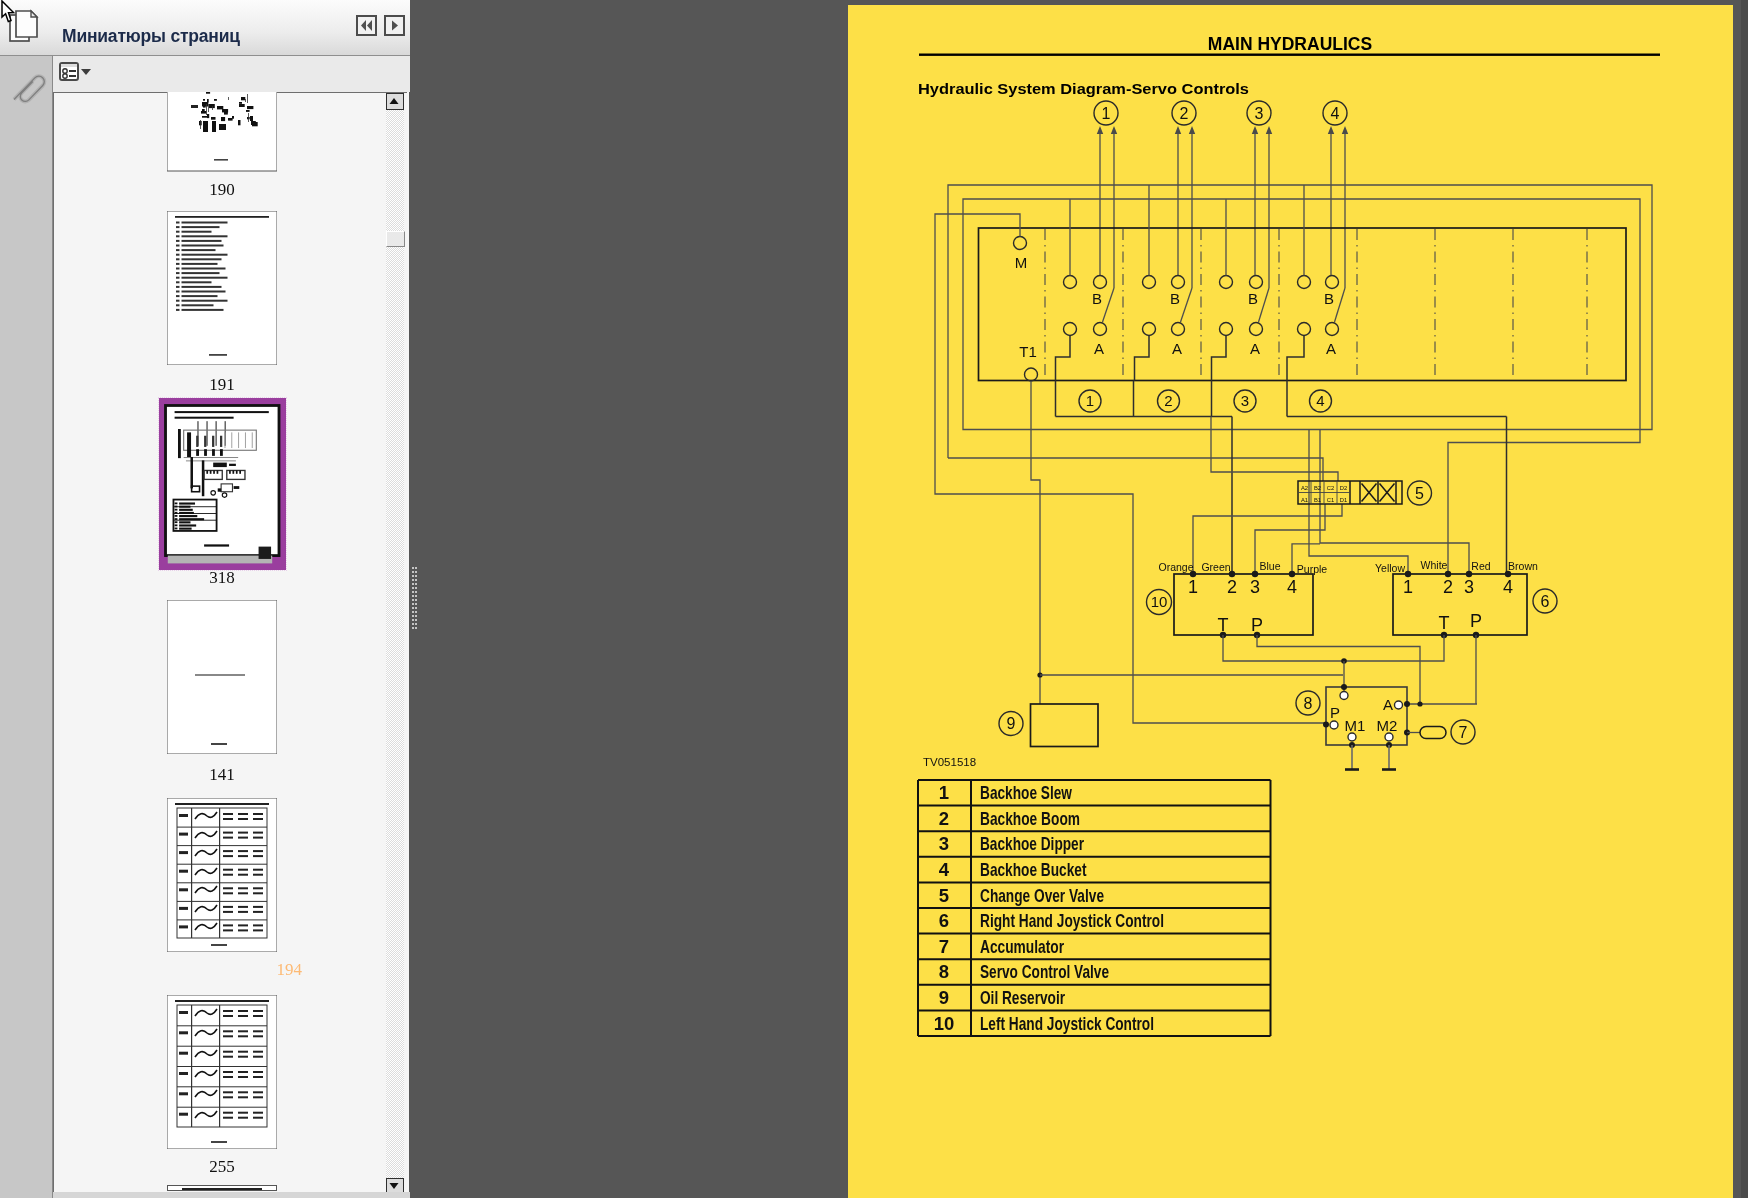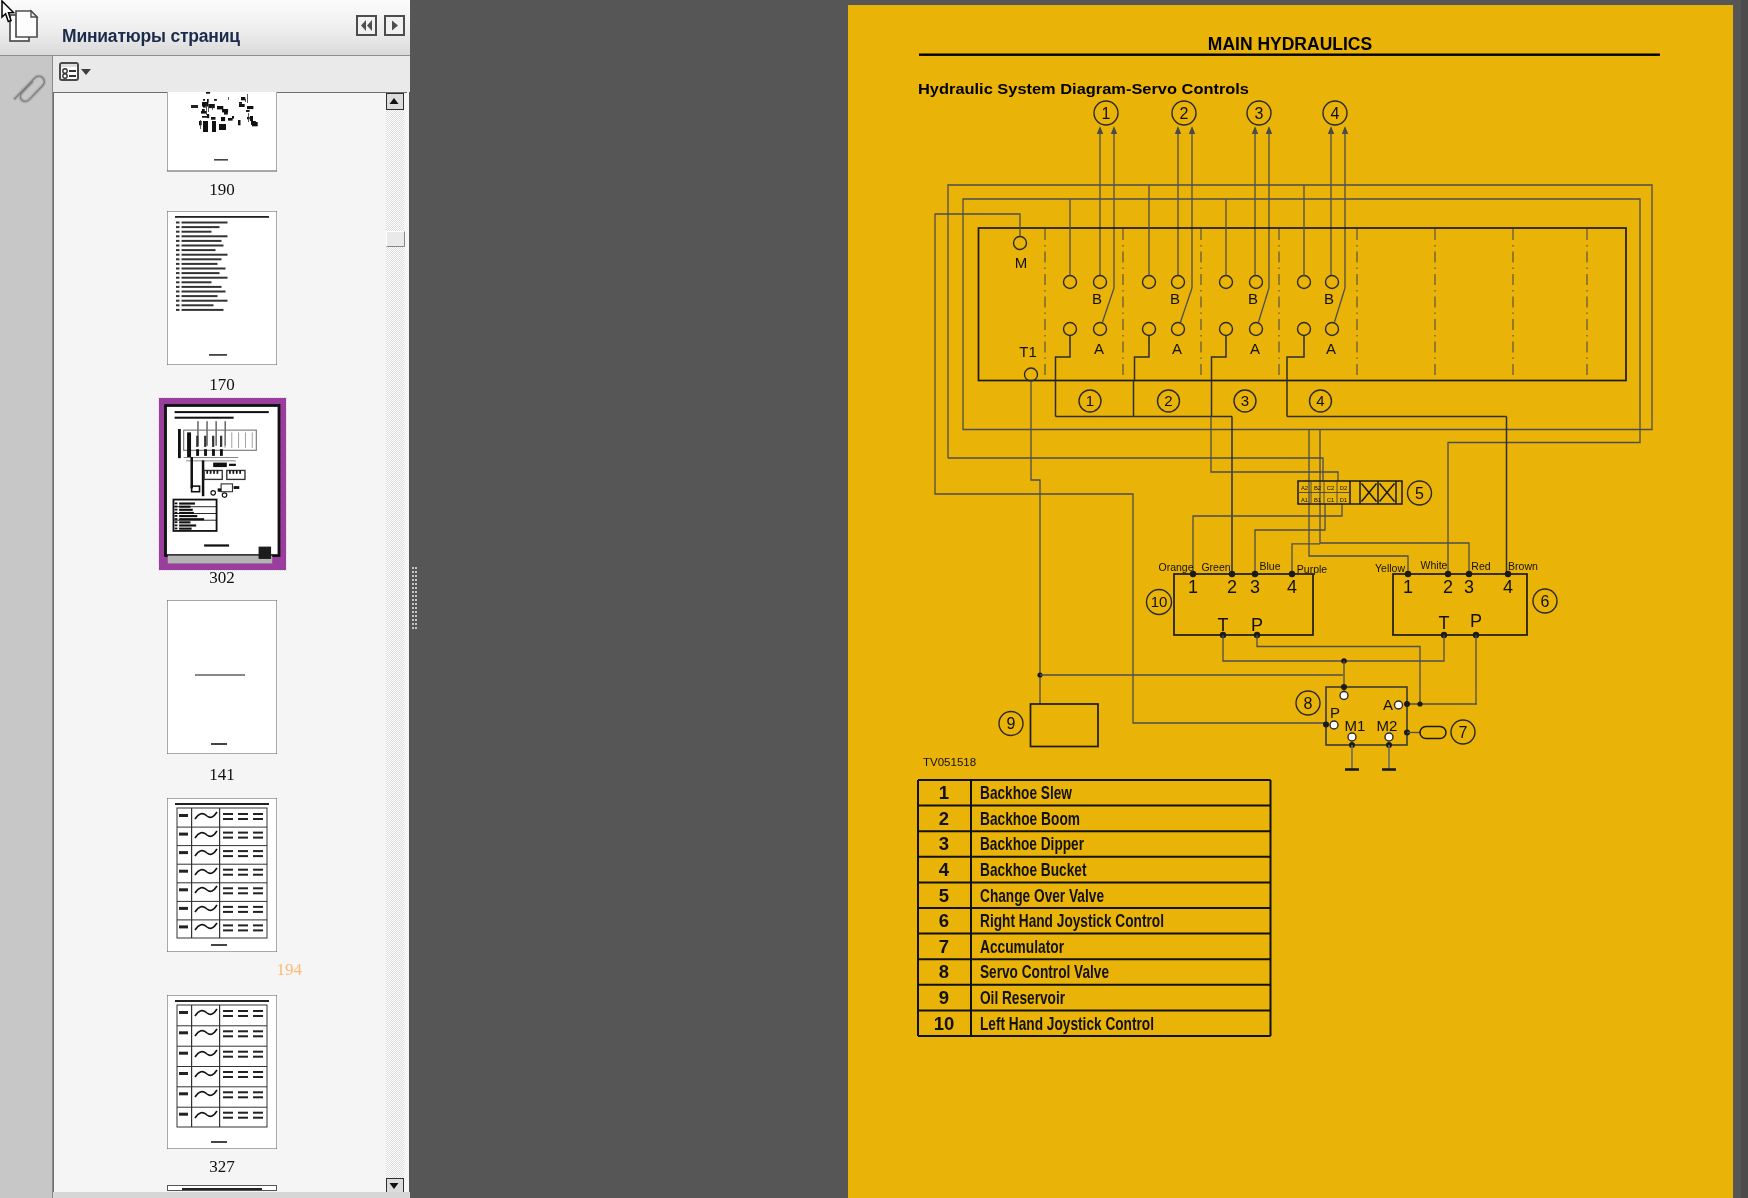--- a/index.html
+++ b/index.html
@@ -21,21 +21,21 @@
   .lbl { fill:#111; }
 </style></head>
 <body>
 
 <div class="abs" style="left:409px;top:0;width:1339px;height:1198px;background:#565656;"></div>
 <div class="abs" style="left:1741px;top:0;width:7px;height:1198px;background:#4b4b4b;"></div>
 <div class="abs" style="left:404px;top:0;width:1px;height:1198px;background:#4f4f4f;"></div>
 <div class="abs" style="left:405px;top:0;width:4px;height:1198px;background:#f6f6f6;"></div>
 <div class="abs" style="left:411.5px;top:567px;width:2px;height:63px;background:repeating-linear-gradient(#c4c4c4 0 2px, rgba(0,0,0,0) 2px 4px);"></div>
 <div class="abs" style="left:414.5px;top:567px;width:2px;height:63px;background:repeating-linear-gradient(#c4c4c4 0 2px, rgba(0,0,0,0) 2px 4px);"></div>
-<div class="abs" style="left:848px;top:5px;width:885px;height:1193px;background:#eab308;">
+<div class="abs" style="left:848px;top:5px;width:885px;height:1193px;background:#fde047;">
   <svg width="885" height="1193" viewBox="0 0 885 1193">
     <text x="442" y="45" font-size="17.5" font-weight="bold" text-anchor="middle" fill="#000" font-family="Liberation Sans, sans-serif">MAIN HYDRAULICS</text>
     <rect x="71" y="48.5" width="741" height="2.4" fill="#000"></rect>
     <text x="70" y="88.5" font-size="15" font-weight="bold" text-anchor="start" fill="#000" font-family="Liberation Sans, sans-serif" textLength="331" lengthAdjust="spacingAndGlyphs">Hydraulic System Diagram-Servo Controls</text>
     <circle class="pc" cx="258" cy="108" r="12"></circle>
 <text x="258" y="113.76" font-size="16" text-anchor="middle" font-weight="normal" font-family="Liberation Sans, sans-serif" class="lbl">1</text>
 <circle class="pc" cx="336" cy="108" r="12"></circle>
 <text x="336" y="113.76" font-size="16" text-anchor="middle" font-weight="normal" font-family="Liberation Sans, sans-serif" class="lbl">2</text>
 <circle class="pc" cx="411" cy="108" r="12"></circle>
 <text x="411" y="113.76" font-size="16" text-anchor="middle" font-weight="normal" font-family="Liberation Sans, sans-serif" class="lbl">3</text>
@@ -404,21 +404,21 @@
         <rect x="9" y="84.1" width="3.5" height="2" fill="#333"></rect>
         <rect x="14.5" y="84.1" width="36" height="2" fill="#333"></rect>
         <rect x="9" y="88.7" width="3.5" height="2" fill="#333"></rect>
         <rect x="14.5" y="88.7" width="46" height="2" fill="#333"></rect>
         <rect x="9" y="93.3" width="3.5" height="2" fill="#333"></rect>
         <rect x="14.5" y="93.3" width="32" height="2" fill="#333"></rect>
         <rect x="9" y="97.9" width="3.5" height="2" fill="#333"></rect>
         <rect x="14.5" y="97.9" width="42" height="2" fill="#333"></rect>
         <rect x="42" y="143" width="18" height="1.8" fill="#444"></rect>
       </svg></div>
-<div style="position:absolute;left:89px;top:283px;width:160px;text-align:center;font-family:'Liberation Serif',serif;font-size:17px;color:#111;">170</div>
+<div style="position:absolute;left:89px;top:283px;width:160px;text-align:center;font-family:'Liberation Serif',serif;font-size:17px;color:#111;">191</div>
 <div style="position:absolute;left:106px;top:306px;width:127px;height:172px;background:#9a3e9e;outline:1px dotted #e8d0ea;"><svg width="127" height="172" viewBox="0 0 127 172">
         <g transform="translate(-0.3,0.77) scale(1.135,1.12)">
           <rect x="6" y="6" width="100" height="134" fill="#fff" stroke="#111" stroke-width="2.5"></rect>
           <rect x="14" y="11" width="83" height="1.8" fill="#111"></rect>
           <rect x="14" y="16" width="52" height="1.8" fill="#111"></rect>
           <rect x="34" y="20" width="1.2" height="22" fill="#555"></rect>
           <rect x="42" y="20" width="1.2" height="22" fill="#555"></rect>
           <rect x="50" y="20" width="1.2" height="22" fill="#555"></rect>
           <rect x="58" y="20" width="1.2" height="22" fill="#555"></rect>
           <rect x="22" y="28" width="64" height="18" fill="none" stroke="#777" stroke-width="1"></rect>
@@ -479,21 +479,21 @@
           <rect x="14" y="115.0" width="2.5" height="1.6" fill="#111"></rect>
           <rect x="18" y="115.0" width="11" height="1.9" fill="#111"></rect>
           <rect x="13" y="96" width="38" height="0.8" fill="#111"></rect>
           <rect x="13" y="102" width="38" height="0.8" fill="#111"></rect>
           <rect x="13" y="108" width="38" height="0.8" fill="#111"></rect>
           <rect x="40" y="130" width="22" height="2" fill="#111"></rect>
           <rect x="8" y="140" width="92" height="7" fill="#b4b4b4"></rect>
           <rect x="88" y="132" width="11" height="11" fill="#1c1c1c"></rect>
         </g>
       </svg></div>
-<div style="position:absolute;left:89px;top:476px;width:160px;text-align:center;font-family:'Liberation Serif',serif;font-size:17px;color:#111;">302</div>
+<div style="position:absolute;left:89px;top:476px;width:160px;text-align:center;font-family:'Liberation Serif',serif;font-size:17px;color:#111;">318</div>
 <div style="position:absolute;left:114px;top:508px;width:110px;height:154px;"><svg width="110" height="154" viewBox="0 0 110 154">
         <rect x="0" y="0" width="110" height="154" fill="#fff" stroke="#555" stroke-width="1"></rect>
         <rect x="28" y="74" width="50" height="2" fill="#888"></rect>
         <rect x="44" y="143" width="16" height="2" fill="#444"></rect>
       </svg></div>
 <div style="position:absolute;left:89px;top:673px;width:160px;text-align:center;font-family:'Liberation Serif',serif;font-size:17px;color:#111;">141</div>
 <div style="position:absolute;left:114px;top:706px;width:110px;height:154px;"><svg width="110" height="154" viewBox="0 0 110 154">
         <rect x="0" y="0" width="110" height="154" fill="#fff" stroke="#555" stroke-width="1"></rect>
         <rect x="8" y="5" width="94" height="2" fill="#222"></rect>
         <rect x="10" y="10" width="90" height="130" fill="none" stroke="#333" stroke-width="1"></rect>
@@ -618,21 +618,21 @@
         <path d="M 28 123 q 6 -9 12 -3 q 5 4 10 -4" stroke="#111" stroke-width="1.6" fill="none"></path>
         <rect x="56" y="116.7" width="10" height="2" fill="#222"></rect>
         <rect x="56" y="121.7" width="10" height="2" fill="#222"></rect>
         <rect x="71" y="116.7" width="10" height="2" fill="#222"></rect>
         <rect x="71" y="121.7" width="10" height="2" fill="#222"></rect>
         <rect x="86" y="116.7" width="10" height="2" fill="#222"></rect>
         <rect x="86" y="121.7" width="10" height="2" fill="#222"></rect>
         <rect x="12" y="117.7" width="9" height="3" fill="#222"></rect>
         <rect x="44" y="146" width="16" height="2" fill="#444"></rect>
       </svg></div>
-<div style="position:absolute;left:89px;top:1065px;width:160px;text-align:center;font-family:'Liberation Serif',serif;font-size:17px;color:#111;">327</div>
+<div style="position:absolute;left:89px;top:1065px;width:160px;text-align:center;font-family:'Liberation Serif',serif;font-size:17px;color:#111;">255</div>
 <div style="position:absolute;left:114px;top:1093px;width:110px;height:6px;background:#fff;border:1px solid #555;box-sizing:border-box;">
       <div style="margin:2px auto 0;width:80px;height:2px;background:#222;"></div>
     </div>
 </div>
 
 <div class="abs" style="left:386px;top:93px;width:18px;height:1100px;
      background:repeating-conic-gradient(#ffffff 0% 25%, #dcdcdc 0% 50%) 0 0/2px 2px;"></div>
 <div class="abs" style="left:386px;top:93px;width:18px;height:17px;box-sizing:border-box;background:#dcdcdc;border:1.5px solid #2e2e2e;">
   <svg width="14" height="14">
       <path d="M7 4 L11.5 10 L2.5 10 Z" fill="#111"></path>

